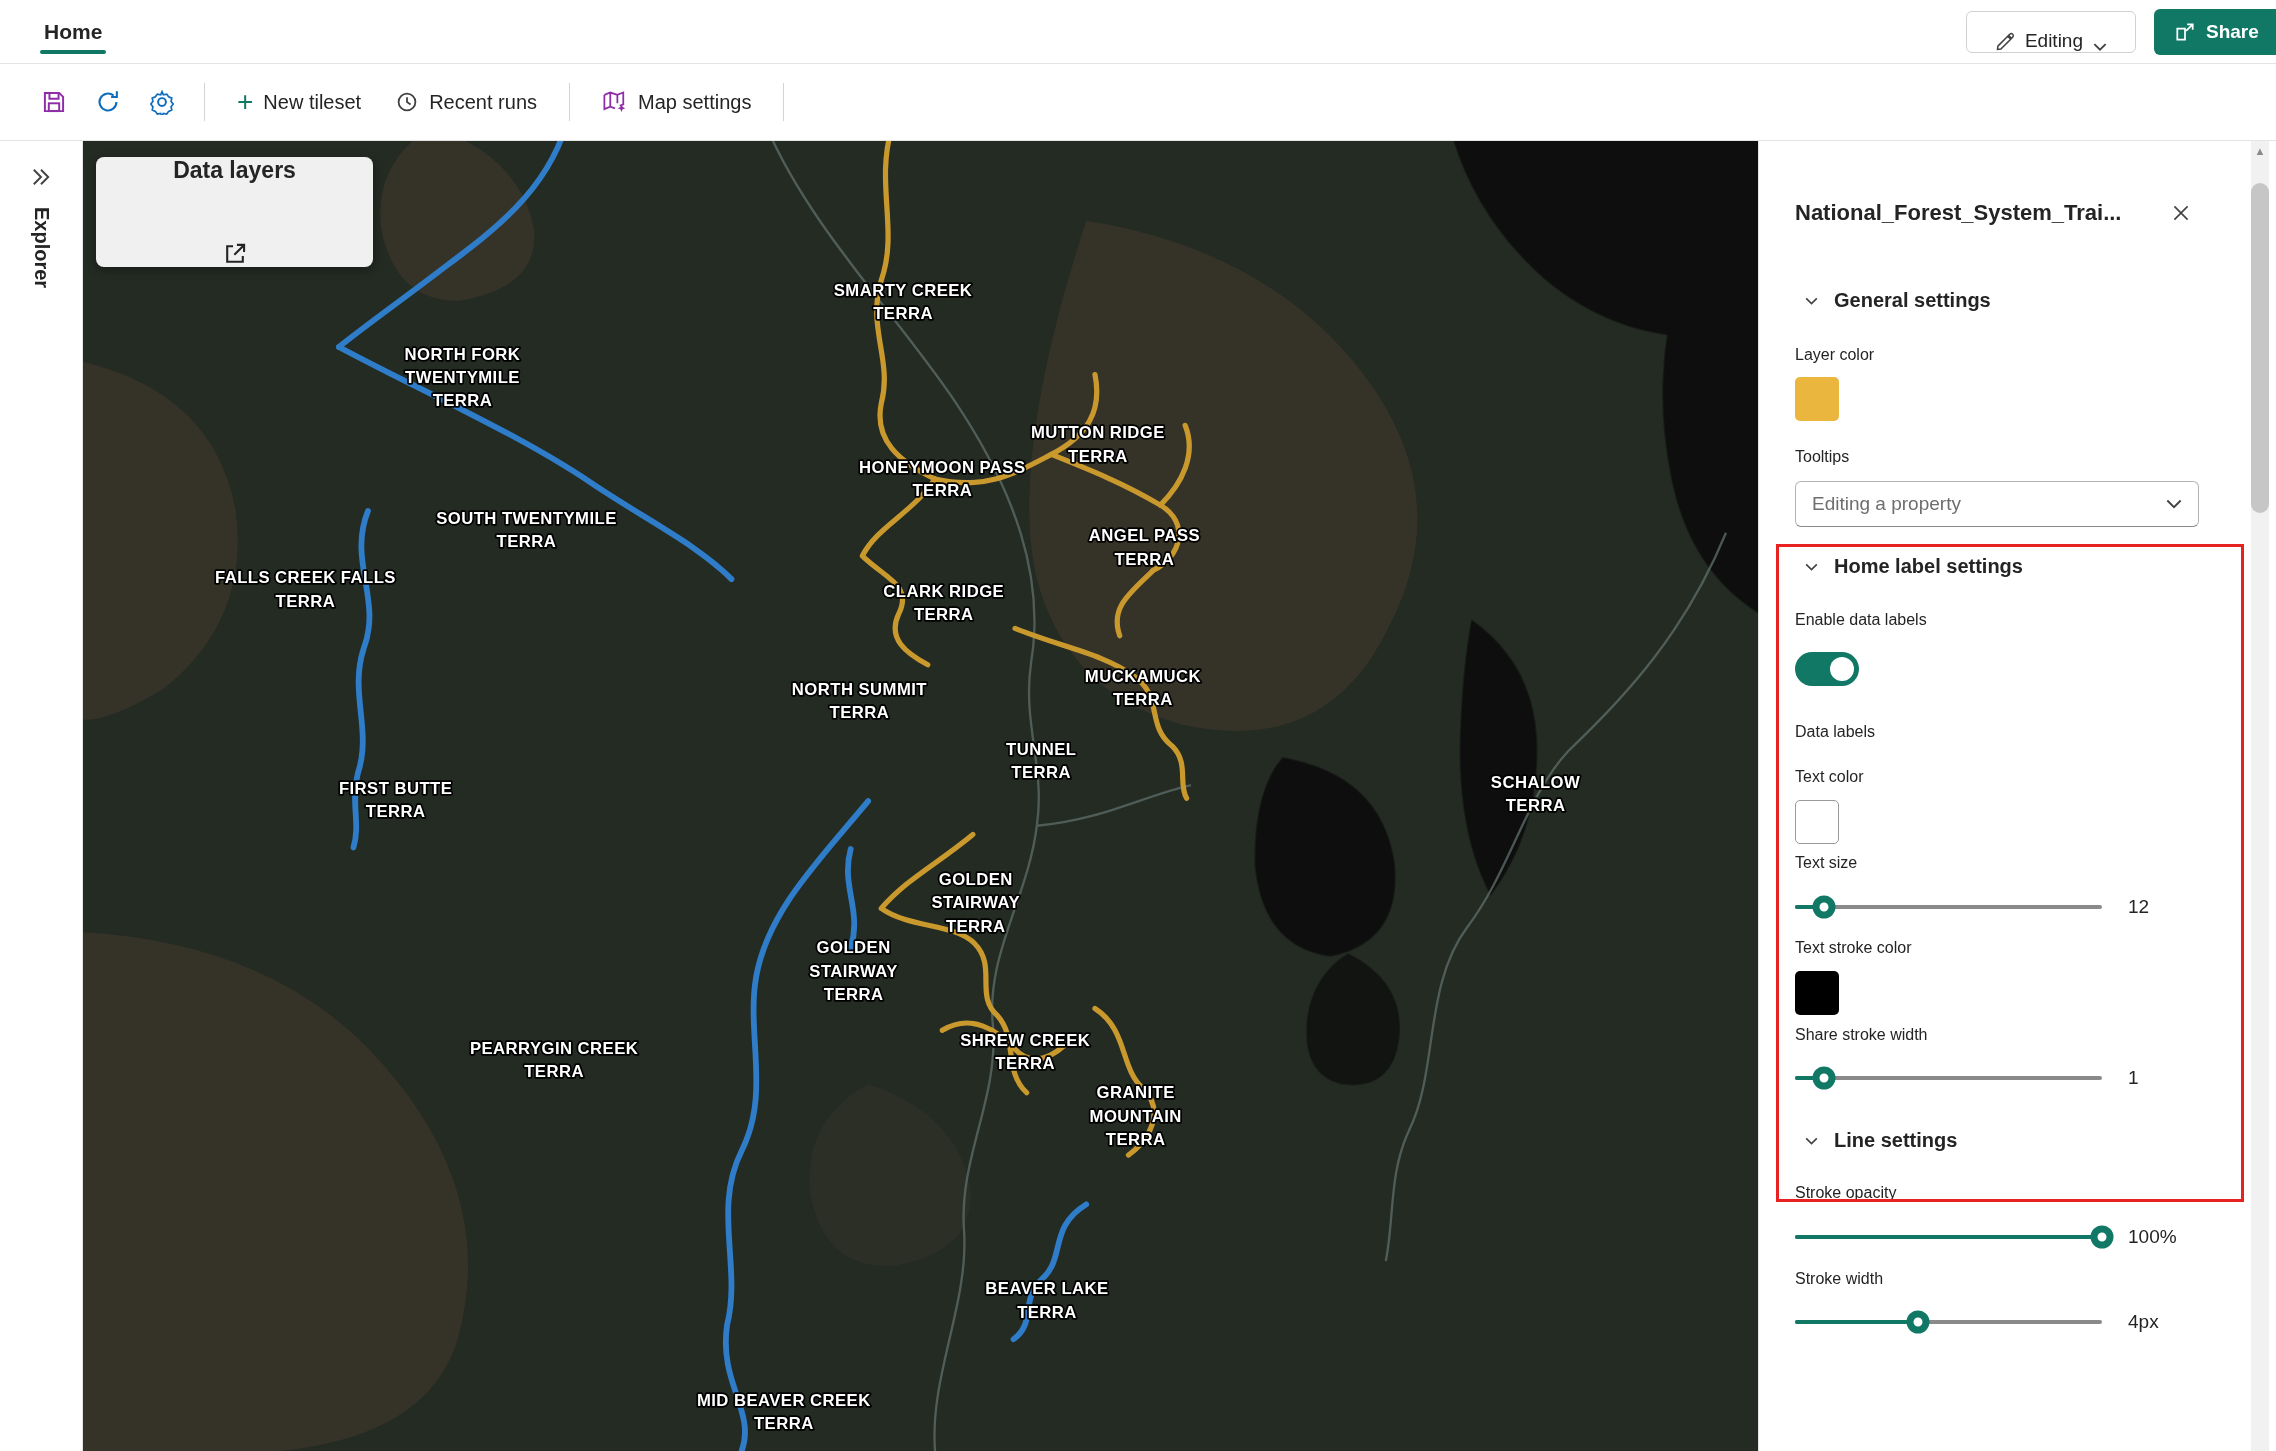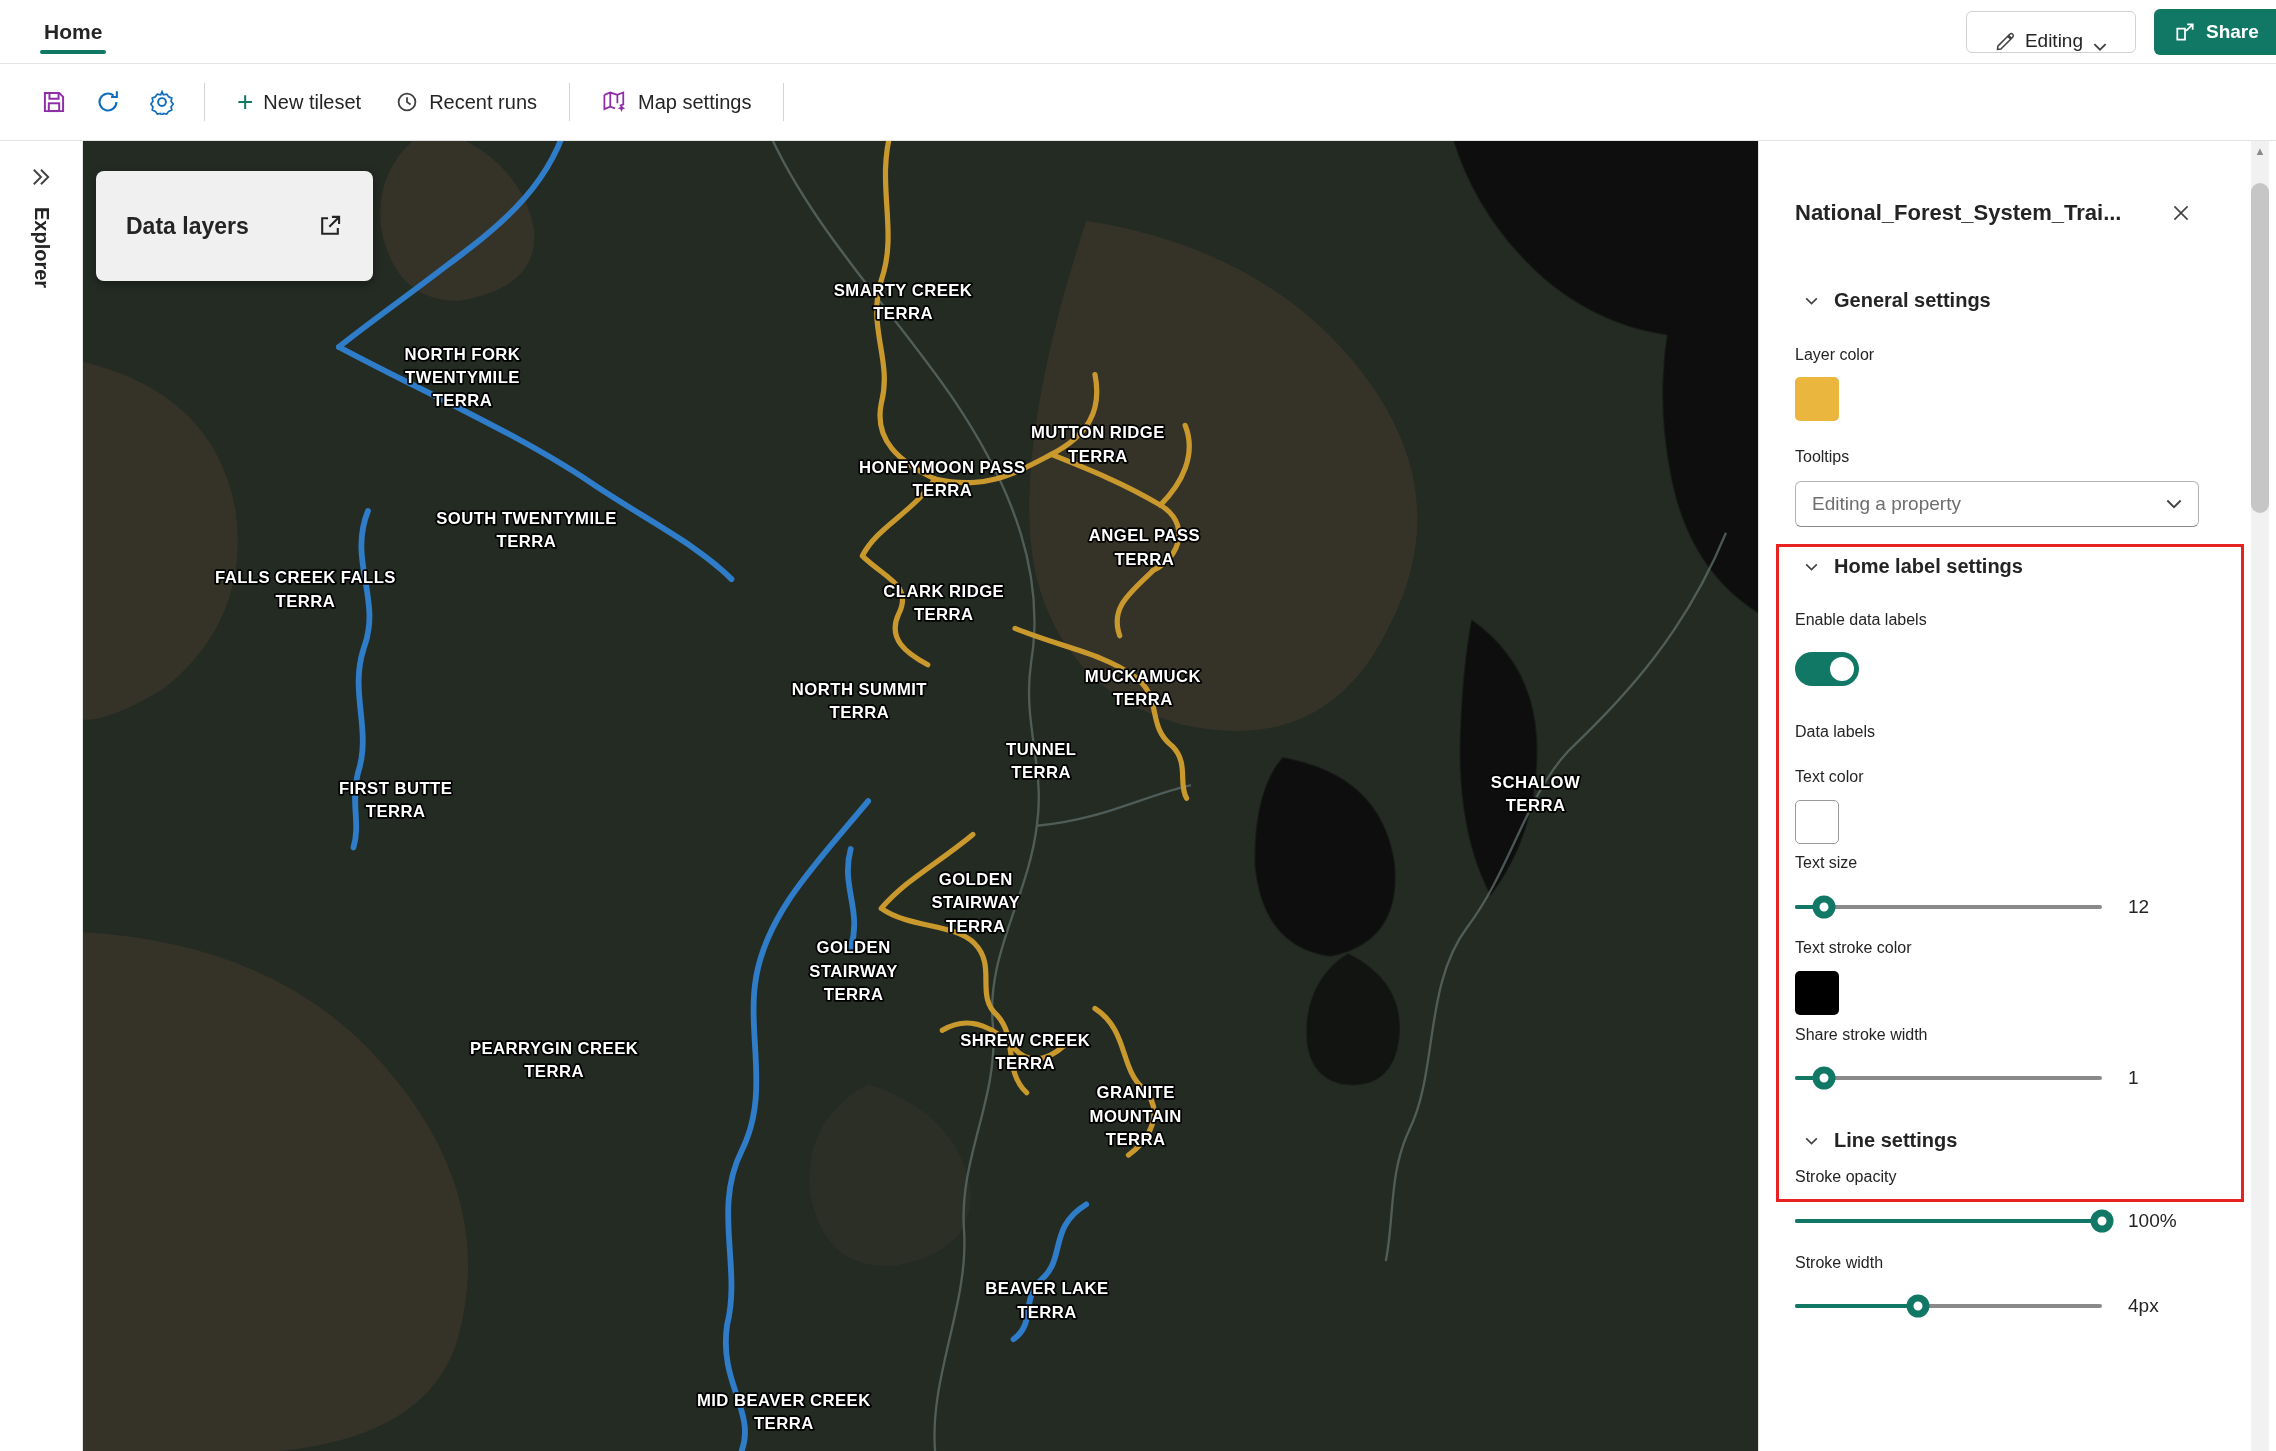--- a/index.html
+++ b/index.html
@@ -37,23 +37,23 @@
   .explorer-strip { width:83px; background:#fff; border-right:1px solid #e4e4e4;
     display:flex; flex-direction:column; align-items:center; padding-top:24px; cursor:pointer; }
   .explorer-label { margin-top:18px; writing-mode:vertical-rl; font-size:20px; font-weight:600; color:#242424; }
 
   .map-area { position:relative; flex:1; overflow:hidden; background:#232b23; cursor:grab; }
   .map-svg { position:absolute; inset:0; width:100%; height:100%; display:block; }
   .map-label { font-family:"Liberation Sans", sans-serif; font-size:11.5px; font-weight:700;
     fill:#ffffff; stroke:#000000; stroke-width:2.4px; paint-order:stroke; stroke-linejoin:round;
     text-anchor:middle; letter-spacing:0.3px; }
 
-  .data-layers-card { position:absolute; left:13px; top:30px; width:277px; height:110px;
+  .data-layers-card { position:absolute; left:13px; top:16px; width:277px; height:110px;
     background:#f0f0f0; border-radius:8px; box-shadow:0 3px 10px rgba(0,0,0,0.35);
-    display:flex; align-items:center; justify-content:space-between; padding:0 30px; cursor:pointer; }
+    display:flex; align-items:center; justify-content:space-between; padding:0 30px; cursor:pointer;flex-direction:column; }
   .data-layers-card span { font-size:23px; font-weight:700; color:#242424; }
 
   
   .side-panel { position:relative; width:488px; background:#fff; border-left:1px solid #e4e4e4;
     overflow:hidden; }
   .panel-body { padding:0 47px 0 36px; }
   .panel-header { display:flex; align-items:center; justify-content:space-between; margin-top:54px; }
   .panel-title { font-size:22px; font-weight:700; white-space:nowrap; overflow:hidden; }
   .close-btn { background:none; border:none; cursor:pointer; width:36px; height:36px;
     display:flex; align-items:center; justify-content:center; border-radius:4px; }
@@ -84,21 +84,21 @@
 
   .annotation-box { position:absolute; left:17px; top:403px; width:468px; height:658px;
     border:3px solid #e82121; pointer-events:none; z-index:6; }
 
   
   .mt-gen   { margin-top:58px; }
   .mt-34 { margin-top:34px; } .mt-13 { margin-top:13px; } .mt-27 { margin-top:27px; }
   .mt-15 { margin-top:15px; } .mt-28 { margin-top:28px; } .mt-33 { margin-top:33px; }
   .mt-23 { margin-top:23px; } .mt-37 { margin-top:37px; } .mt-14 { margin-top:14px; }
   .mt-10 { margin-top:10px; } .mt-20 { margin-top:20px; } .mt-11 { margin-top:11px; }
-  .mt-22 { margin-top:22px; } .mt-39 { margin-top:39px; } .mt-32 { margin-top:16px; }
+  .mt-22 { margin-top:22px; } .mt-39 { margin-top:39px; } .mt-32 { margin-top:32px; }
   .mt-21 { margin-top:21px; }
 
   
   .scroll-col { width:30px; position:relative; background:#fff; }
   .scroll-track { position:absolute; left:5px; top:0; bottom:0; width:18px; background:#f1f1f1; }
   .scroll-thumb { position:absolute; left:5px; top:42px; width:18px; height:330px;
     background:#c6c6c6; border-radius:9px; cursor:pointer; }
   .scroll-arrow { position:absolute; left:5px; top:4px; width:18px; text-align:center;
     font-size:11px; color:#8a8a8a; }
 </style>

